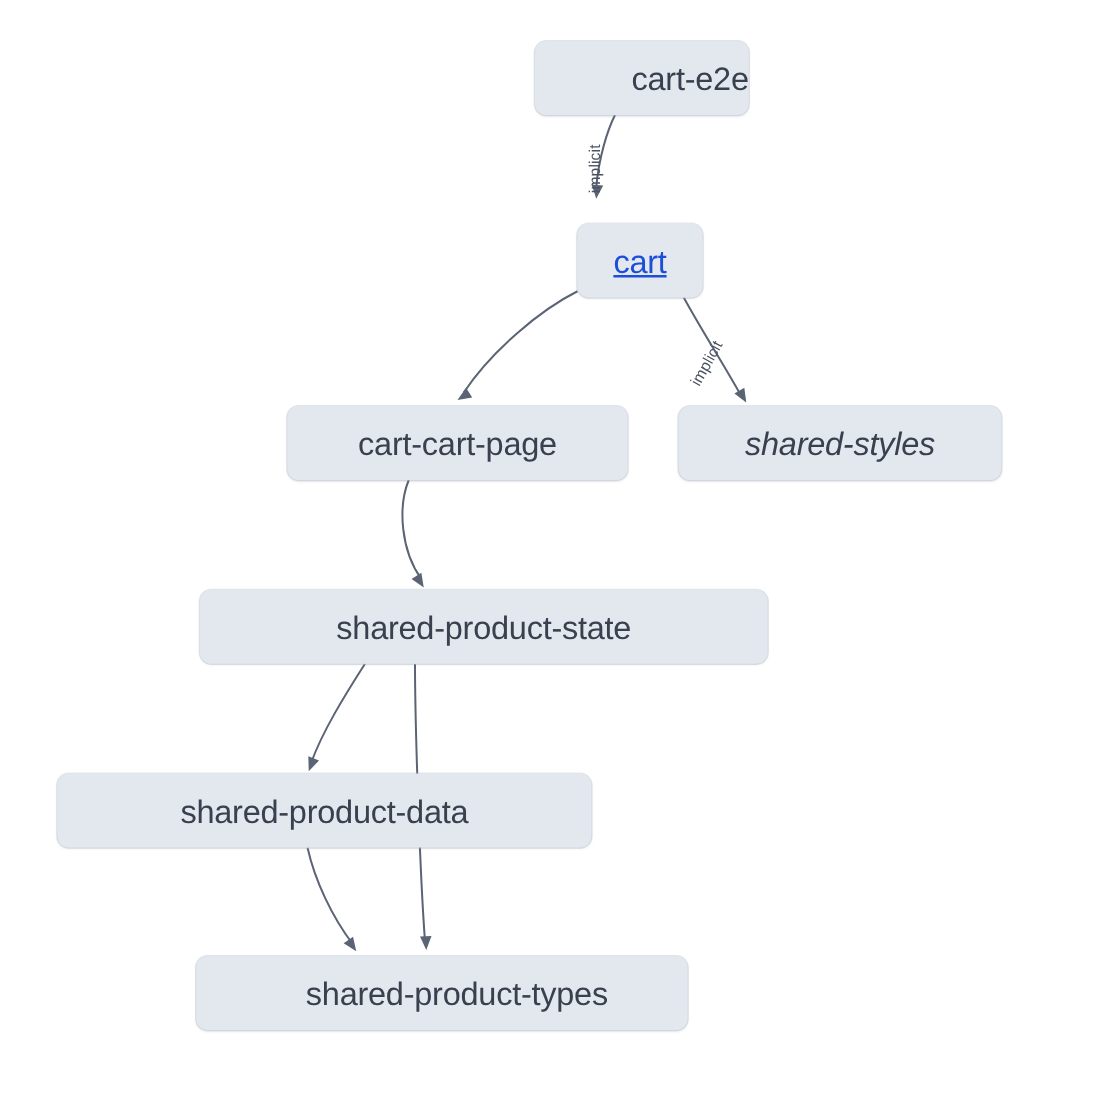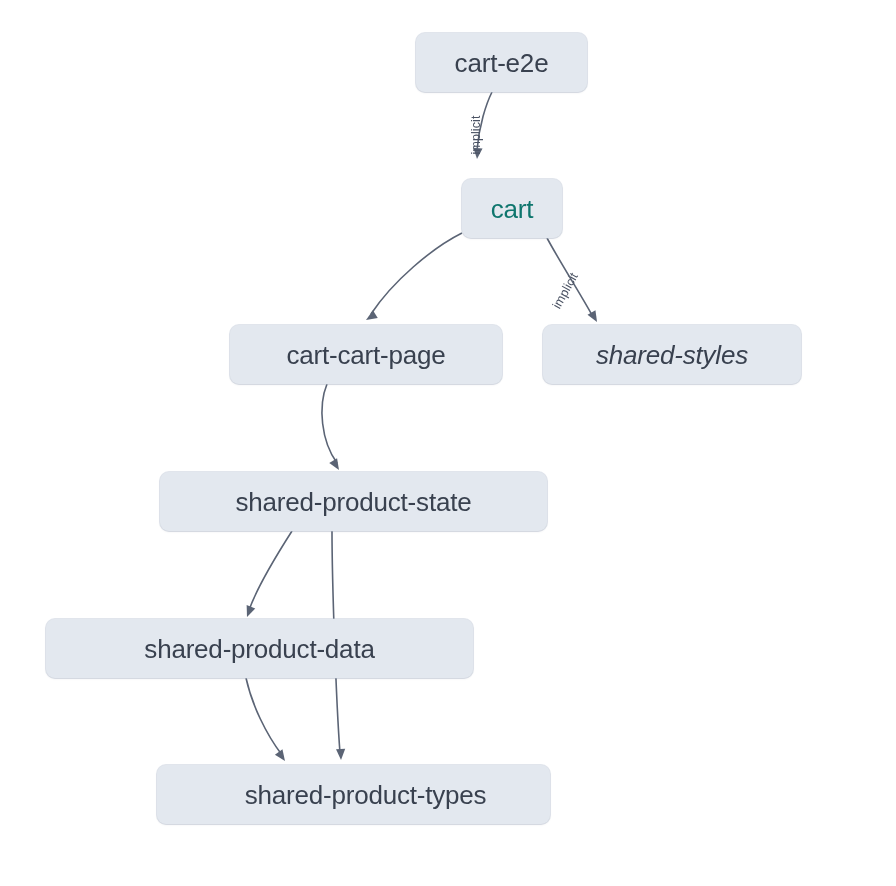--- a/index.html
+++ b/index.html
@@ -85,33 +85,33 @@
         <path class="edge-path" d="M 246,678 C 252,705 266,734 282,755" stroke="#5b6475"></path>
         <path class="edge-arrow" d="M 0,0 L -11,-4.6 L -11,4.6 Z" fill="#5b6475" transform="translate(285,761) rotate(55)"></path>
       </g>
     <g id="edge-labels-group">
         <text class="edge-label" x="477" y="135" text-anchor="middle" dominant-baseline="middle" fill="#4a5263" transform="rotate(-90,477,135)">implicit</text>
         <text class="edge-label" x="566" y="291" text-anchor="middle" dominant-baseline="middle" fill="#4a5263" transform="rotate(-61,566,291)">implicit</text>
       </g>
   </svg>
 
   <div id="nodes-layer">
-      <div class="node" style="left: 416px; top: 33px; width: 171px; height: 59px; background: rgb(227, 232, 239);">
+      <div class="node" style="left: 428px; top: 33px; width: 171px; height: 59px; background: rgb(227, 232, 239); justify-content: flex-end;">
         <span class="node-label" style="color: rgb(57, 65, 79);">cart-e2e</span>
       </div>
       <div class="node" style="left: 462px; top: 179px; width: 100px; height: 59px; background: rgb(227, 232, 239);">
-        <span class="node-label" style="color: #0f766e;">cart</span>
+        <span class="node-label" style="color: #1d4ed8; text-decoration: underline;">cart</span>
       </div>
       <div class="node" style="left: 230px; top: 325px; width: 272px; height: 59px; background: rgb(227, 232, 239);">
         <span class="node-label" style="color: rgb(57, 65, 79);">cart-cart-page</span>
       </div>
       <div class="node" style="left: 543px; top: 325px; width: 258px; height: 59px; background: rgb(227, 232, 239);">
         <span class="node-label" style="color: rgb(57, 65, 79); font-style: italic;">shared-styles</span>
       </div>
-      <div class="node" style="left: 160px; top: 472px; width: 387px; height: 59px; background: rgb(227, 232, 239);">
+      <div class="node" style="left: 160px; top: 472px; width: 454px; height: 59px; background: rgb(227, 232, 239);">
         <span class="node-label" style="color: rgb(57, 65, 79);">shared-product-state</span>
       </div>
       <div class="node" style="left: 46px; top: 619px; width: 427px; height: 59px; background: rgb(227, 232, 239);">
         <span class="node-label" style="color: rgb(57, 65, 79);">shared-product-data</span>
       </div>
       <div class="node" style="left: 157px; top: 765px; width: 393px; height: 59px; background: rgb(227, 232, 239); padding-left: 24px;">
         <span class="node-label" style="color: rgb(57, 65, 79);">shared-product-types</span>
       </div>
     </div>
 

